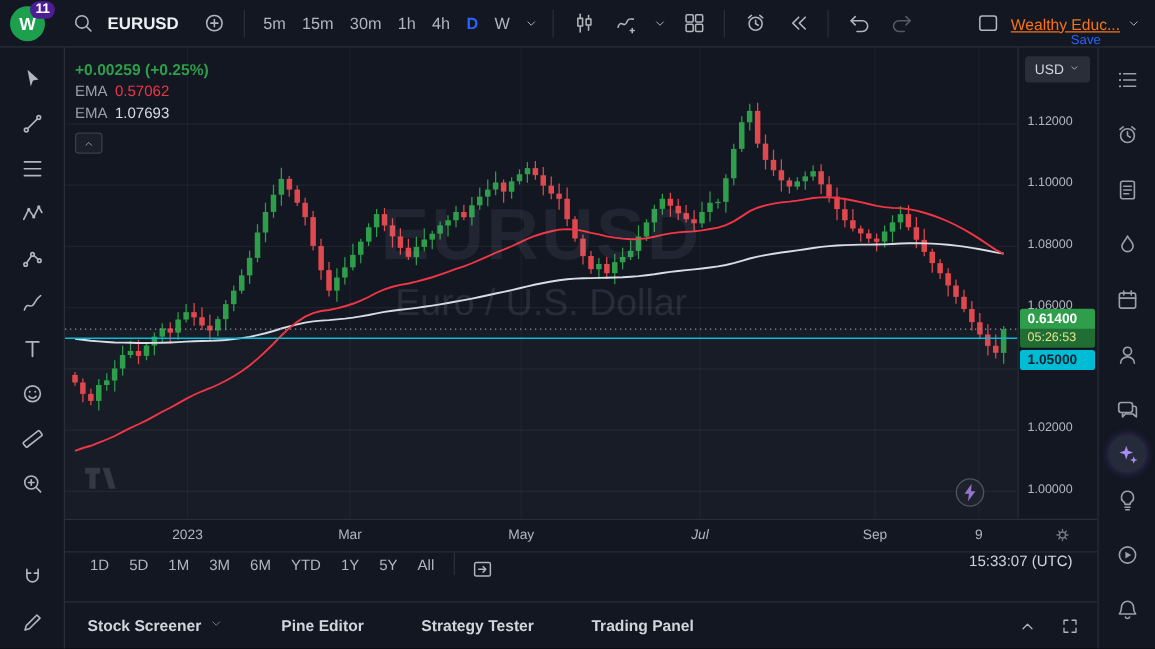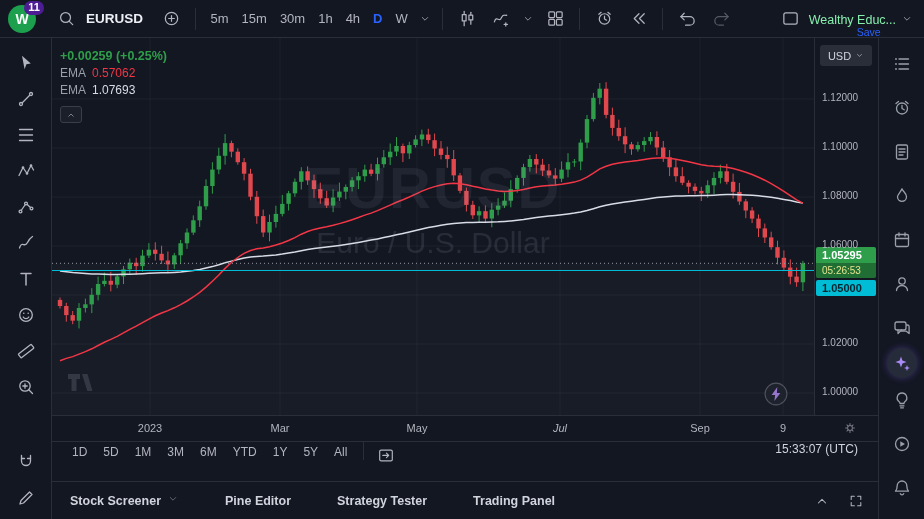--- a/index.html
+++ b/index.html
@@ -17,21 +17,21 @@
   .icon-btn.small{width:18px;}
   .icon-btn.small svg{width:12px;height:12px;}
   .icon-btn.dim{color:#565a65;}
   .tb-sep{width:1px;height:22px;background:#2a2e39;margin:0 6px;flex:none;}
   .symbol-btn{font-size:13.5px;font-weight:700;color:#eceff4;padding:0 10px 0 2px;flex:none;}
   .intervals{display:flex;align-items:center;flex:none;}
   .interval-btn{padding:0 6.5px;height:26px;line-height:26px;font-size:13px;color:#b2b5be;border-radius:4px;}
   .interval-btn.active{color:#2962ff;font-weight:700;}
   .tb-spacer{flex:1;}
   .account-wrap{display:flex;flex-direction:column;align-items:flex-start;flex:none;}
-  .account-name{font-size:12.5px;color:#86efac;white-space:nowrap;line-height:14px;margin-top:13px;}
+  .account-name{font-size:12.5px;color:#f97316;white-space:nowrap;line-height:14px;margin-top:13px;text-decoration:underline;}
   .save-label{font-size:10.5px;color:#2962ff;line-height:11px;margin-left:48px;}
   
   .leftbar{position:absolute;top:38px;left:0;width:52px;height:481px;border-right:1px solid #2a2e39;
            display:flex;flex-direction:column;align-items:center;padding-top:10px;box-sizing:border-box;background:#131722;z-index:20;}
   .tool-btn{width:34px;height:30px;margin-bottom:6px;display:flex;align-items:center;justify-content:center;color:#b2b5be;border-radius:4px;flex:none;}
   .tool-btn svg{width:20px;height:20px;}
   .lb-spacer{flex:1;}
   
   .rightbar{position:absolute;top:38px;right:0;width:46px;height:481px;border-left:1px solid #2a2e39;
             display:flex;flex-direction:column;align-items:center;padding-top:12px;box-sizing:border-box;background:#131722;z-index:20;}
@@ -652,21 +652,21 @@
     </div>
 
     <div class="price-axis" id="price-axis">
       <div class="usd-btn">
         <span>USD</span>
         <span class="icon-slot"><svg viewBox="0 0 20 20" fill="none" stroke="currentColor" stroke-width="1.3" stroke-linecap="round" stroke-linejoin="round">
               <path d="M5.5 7.5 L10 12 L14.5 7.5"></path>
             </svg></span>
       </div>
       <div class="badge" id="current-badge" style="top: 209.273px; background: rgb(46, 158, 74);">
-        <div class="bc-price">1.05295</div>
+        <div class="bc-price">0.61400</div>
         <div class="bc-count" id="countdown" style="color: rgb(229, 228, 143);">05:26:53</div>
       </div>
       <div class="badge badge-alert" id="alert-badge" style="top: 242.273px; background: rgb(0, 188, 212);">1.05000</div>
     <div class="pa-label" style="top: 54px;">1.12000</div>
         <div class="pa-label" style="top: 103px;">1.10000</div>
         <div class="pa-label" style="top: 152px;">1.08000</div>
         <div class="pa-label" style="top: 201px;">1.06000</div>
         <div class="pa-label" style="top: 299px;">1.02000</div>
         <div class="pa-label" style="top: 348px;">1.00000</div>
       </div>

